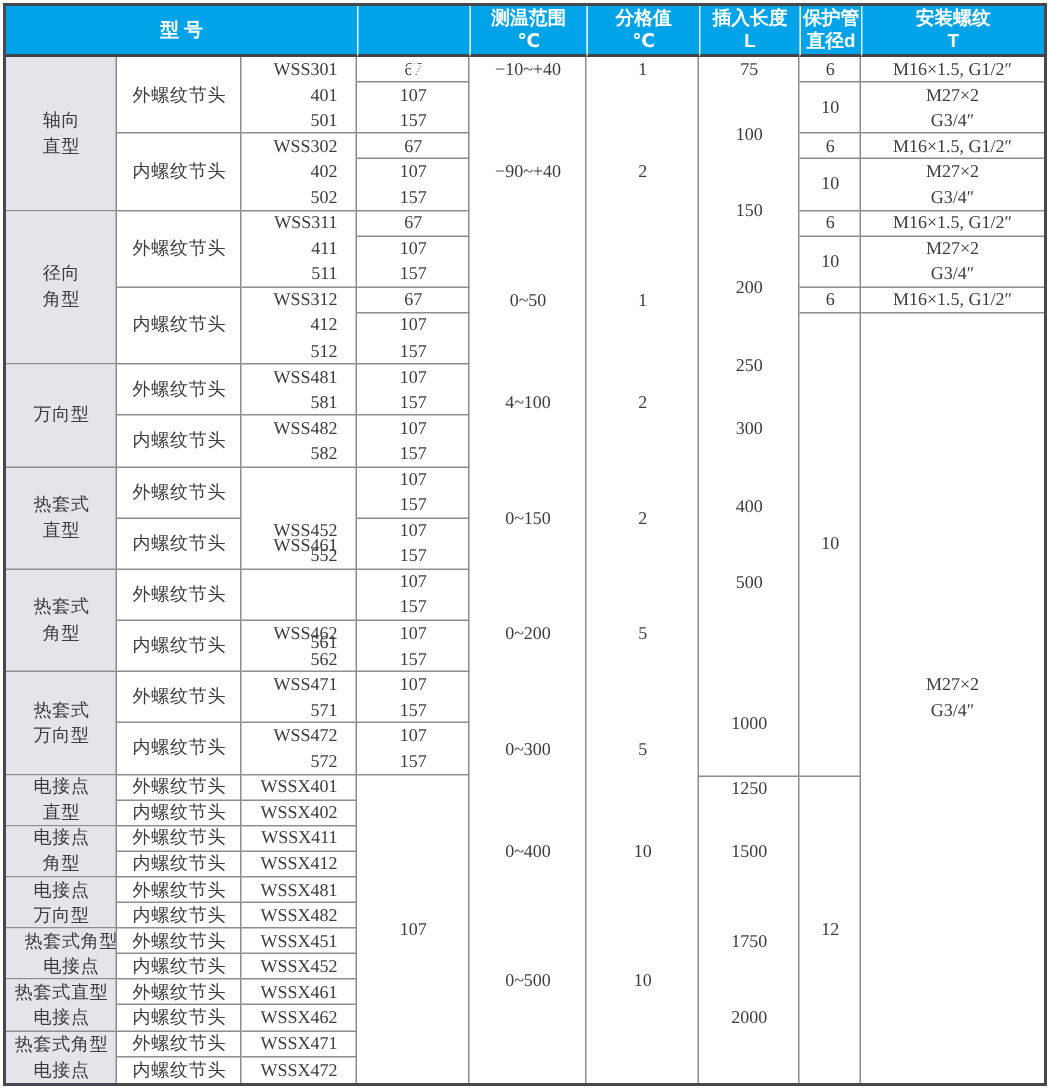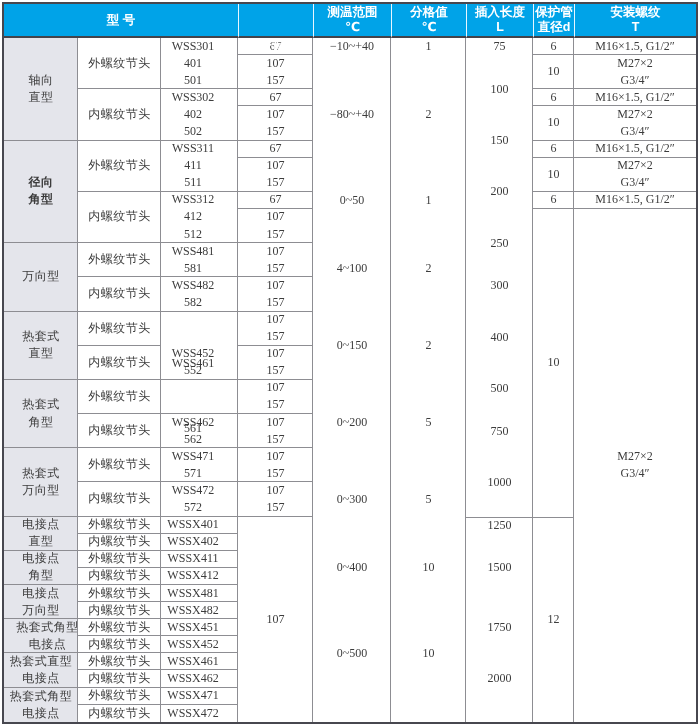--- a/index.html
+++ b/index.html
@@ -16,21 +16,21 @@
          display:flex;flex-direction:column;justify-content:center;align-items:center;
          border-bottom:2px solid #43434b;z-index:6;position:relative;}
   .hcell .ln{line-height:15px;height:15px;white-space:nowrap;}
   .wl{border-left:1px solid #e8f6ff;}
   .cell{display:flex;flex-direction:column;justify-content:center;align-items:center;
         color:#3c3c3c;font-size:12px;position:relative;z-index:2;background:transparent;}
   .cell .ln{line-height:17.1px;height:17.1px;white-space:nowrap;display:flex;align-items:center;}
   .grp{background:#e4e5eb;}
   .bb{border-bottom:1px solid #8d8d92;}
   .bt{border-top:1px solid #8d8d92;}
-  .right{align-items:center;padding-right:13px;box-sizing:border-box;}
+  .right{align-items:flex-end;padding-right:13px;box-sizing:border-box;}
   .cjk{letter-spacing:0.5px;}
 </style>
 </head>
 <body>
 
 <div id="stage">
   <div id="frame">
     <div id="grid">
         <div class="hcell " style="grid-area: 1 / 1 / auto / span 3;">
           <div class="ln">型  号</div>
@@ -56,21 +56,21 @@
           <div class="ln">直径d</div>
         </div>
         <div class="hcell wl" style="grid-area: 1 / 9 / auto / span 1;">
           <div class="ln">安装螺纹</div>
           <div class="ln">T</div>
         </div>
         <div class="cell grp bb cjk" style="grid-area: 2 / 1 / span 6 / span 1;">
           <div class="ln">轴向</div>
           <div class="ln">直型</div>
         </div>
-        <div class="cell grp bb cjk" style="grid-area: 8 / 1 / span 6 / span 1; font-weight: bold;">
+        <div class="cell grp bb cjk" style="grid-area: 8 / 1 / span 6 / span 1;">
           <div class="ln">径向</div>
           <div class="ln">角型</div>
         </div>
         <div class="cell grp bb cjk" style="grid-area: 14 / 1 / span 4 / span 1;">
           <div class="ln">万向型</div>
         </div>
         <div class="cell grp bb cjk" style="grid-area: 18 / 1 / span 4 / span 1;">
           <div class="ln">热套式</div>
           <div class="ln">直型</div>
         </div>
@@ -322,21 +322,21 @@
           <div class="ln">107</div>
           <div class="ln">157</div>
         </div>
         <div class="cell " style="grid-area: 30 / 4 / span 12 / span 1;">
           <div class="ln">107</div>
         </div>
         <div class="cell " style="grid-area: 2 / 5 / span 1 / span 1;">
           <div class="ln">−10~+40</div>
         </div>
         <div class="cell " style="grid-area: 3 / 5 / span 7 / span 1;">
-          <div class="ln">−80~+40</div>
+          <div class="ln">−90~+40</div>
         </div>
         <div class="cell " style="grid-area: 10 / 5 / span 3 / span 1;">
           <div class="ln">0~50</div>
         </div>
         <div class="cell " style="grid-area: 13 / 5 / span 5 / span 1;">
           <div class="ln">4~100</div>
         </div>
         <div class="cell " style="grid-area: 18 / 5 / span 4 / span 1;">
           <div class="ln">0~150</div>
         </div>
@@ -395,23 +395,20 @@
           <div class="ln">250</div>
         </div>
         <div class="cell " style="grid-area: 15 / 7 / span 3 / span 1; align-items: center;">
           <div class="ln">300</div>
         </div>
         <div class="cell " style="grid-area: 18 / 7 / span 3 / span 1;">
           <div class="ln">400</div>
         </div>
         <div class="cell " style="grid-area: 21 / 7 / span 3 / span 1;">
           <div class="ln">500</div>
-        </div>
-        <div class="cell " style="grid-area: 24 / 7 / span 2 / span 1;">
-          <div class="ln">750</div>
         </div>
         <div class="cell " style="grid-area: 26 / 7 / span 4 / span 1;">
           <div class="ln">1000</div>
         </div>
         <div class="cell bt" style="grid-area: 30 / 7 / span 1 / span 1;">
           <div class="ln">1250</div>
         </div>
         <div class="cell " style="grid-area: 32 / 7 / span 2 / span 1;">
           <div class="ln">1500</div>
         </div>

